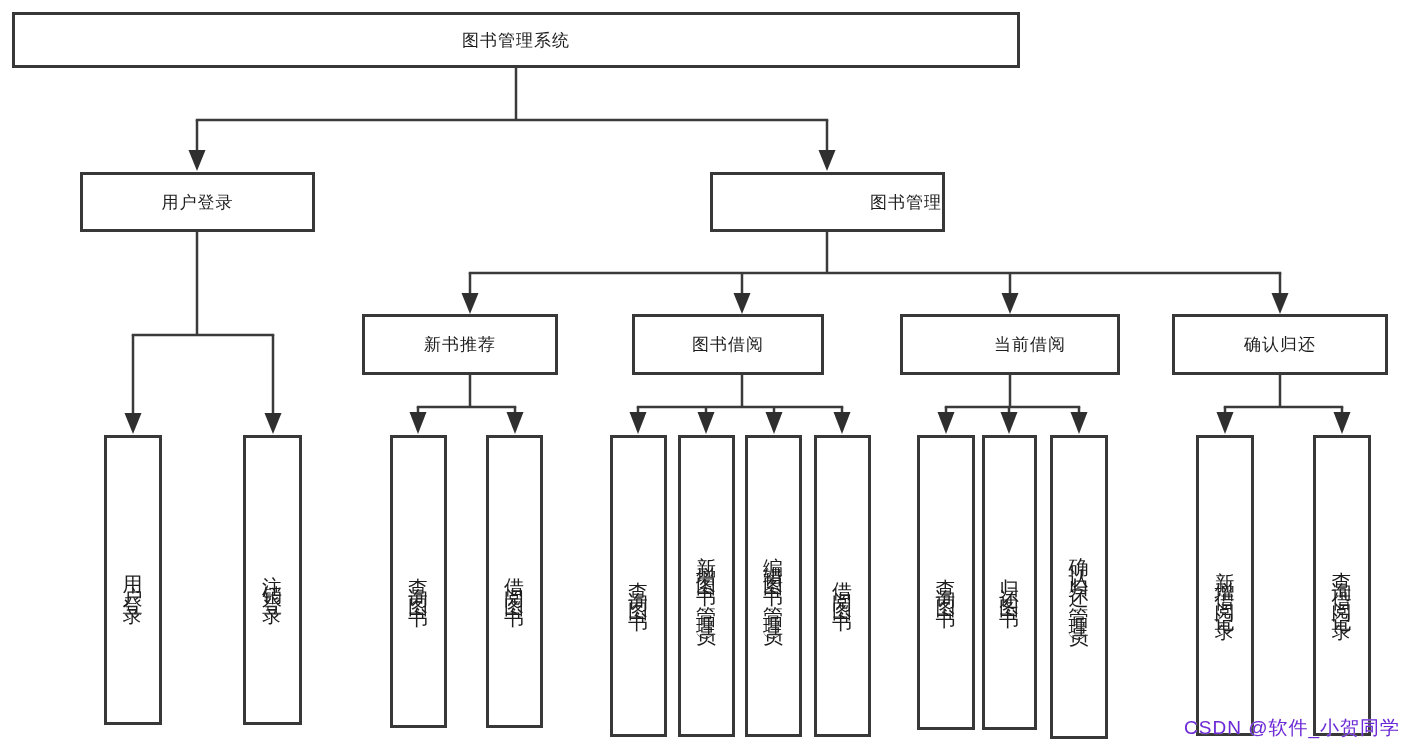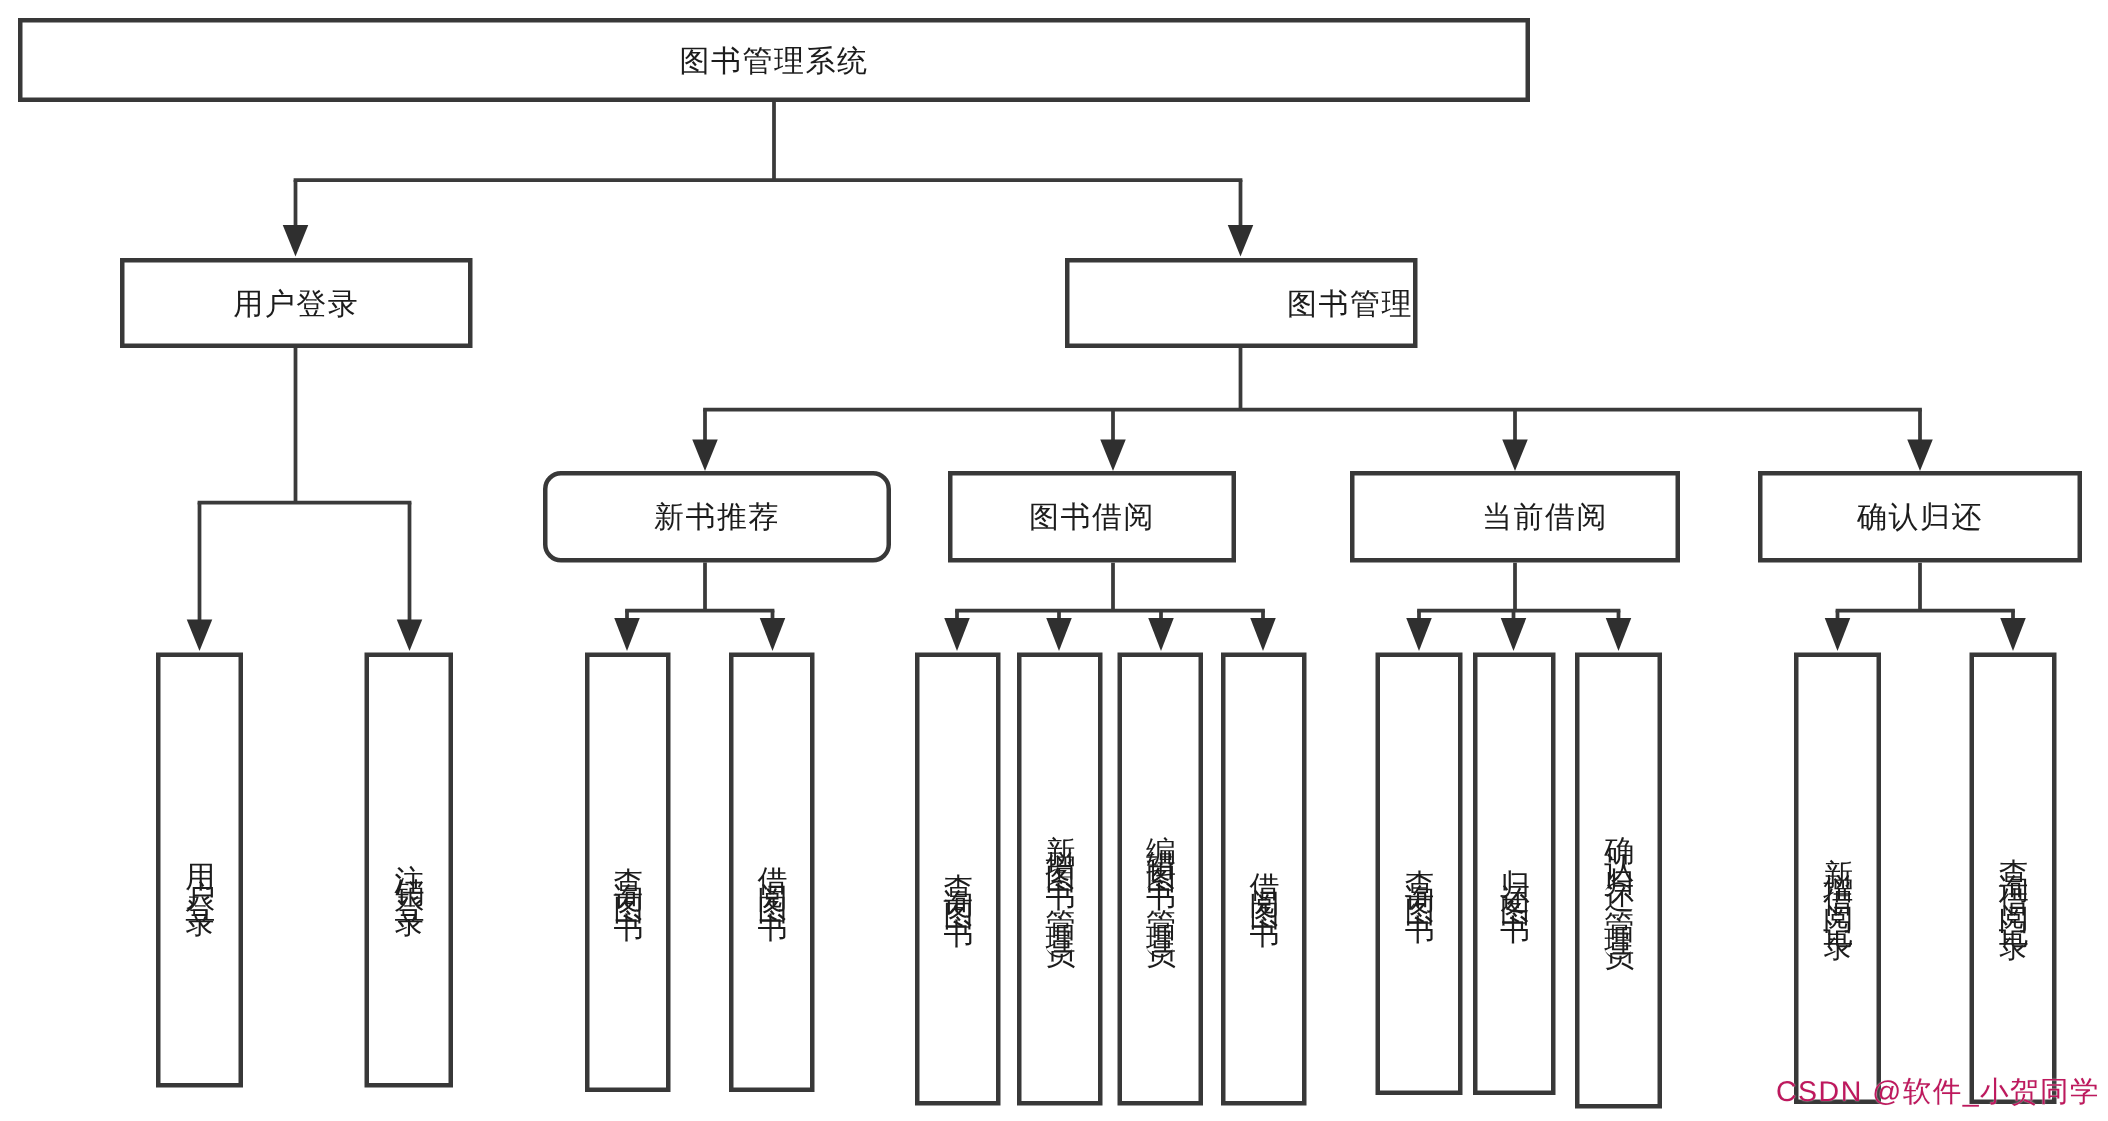--- a/index.html
+++ b/index.html
@@ -18,21 +18,21 @@
   }
   .node {
     position: absolute;
     box-sizing: border-box;
     border: 3px solid #383838;
     background: #ffffff;
     display: flex;
     align-items: center;
     justify-content: center;
     color: #1c1c1c;
-    font-size: 20px;
+    font-size: 17px;
     letter-spacing: 1px;
     white-space: nowrap;
   }
   .leaf {
     position: absolute;
     top: 435px;
     box-sizing: border-box;
     border: 3px solid #383838;
     background: #ffffff;
     display: flex;
@@ -45,21 +45,21 @@
     font-size: 20px;
     color: #1c1c1c;
     letter-spacing: 10px;
     line-height: 1;
   }
   .watermark {
     position: absolute;
     right: 5px;
     bottom: 6px;
     font-size: 19px;
-    color: #be185d;
+    color: #6d28d9;
     letter-spacing: 1px;
     text-shadow: 0 0 1px #e8e8e8;
   }
 </style>
 </head>
 <body>
 
 <div id="canvas">
 
   <svg class="connectors" viewBox="0 0 1405 747" stroke="#3a3a3a" stroke-width="2.5" fill="none">
@@ -142,21 +142,21 @@
     <span>图书管理系统</span>
   </div>
 
   <div class="node" style="left:80px; top:172px; width:235px; height:60px;">
     <span>用户登录</span>
   </div>
   <div class="node" style="left:710px; top:172px; width:235px; height:60px;justify-content:flex-end;">
     <span>图书管理</span>
   </div>
 
-  <div class="node" style="left:362px; top:314px; width:232px; height:61px;border-radius:12px;">
+  <div class="node" style="left:362px; top:314px; width:196px; height:61px;">
     <span>新书推荐</span>
   </div>
   <div class="node" style="left:632px; top:314px; width:192px; height:61px;">
     <span>图书借阅</span>
   </div>
   <div class="node" style="left:900px; top:314px; width:220px; height:61px;padding-left:40px;">
     <span>当前借阅</span>
   </div>
   <div class="node" style="left:1172px; top:314px; width:216px; height:61px;">
     <span>确认归还</span>

